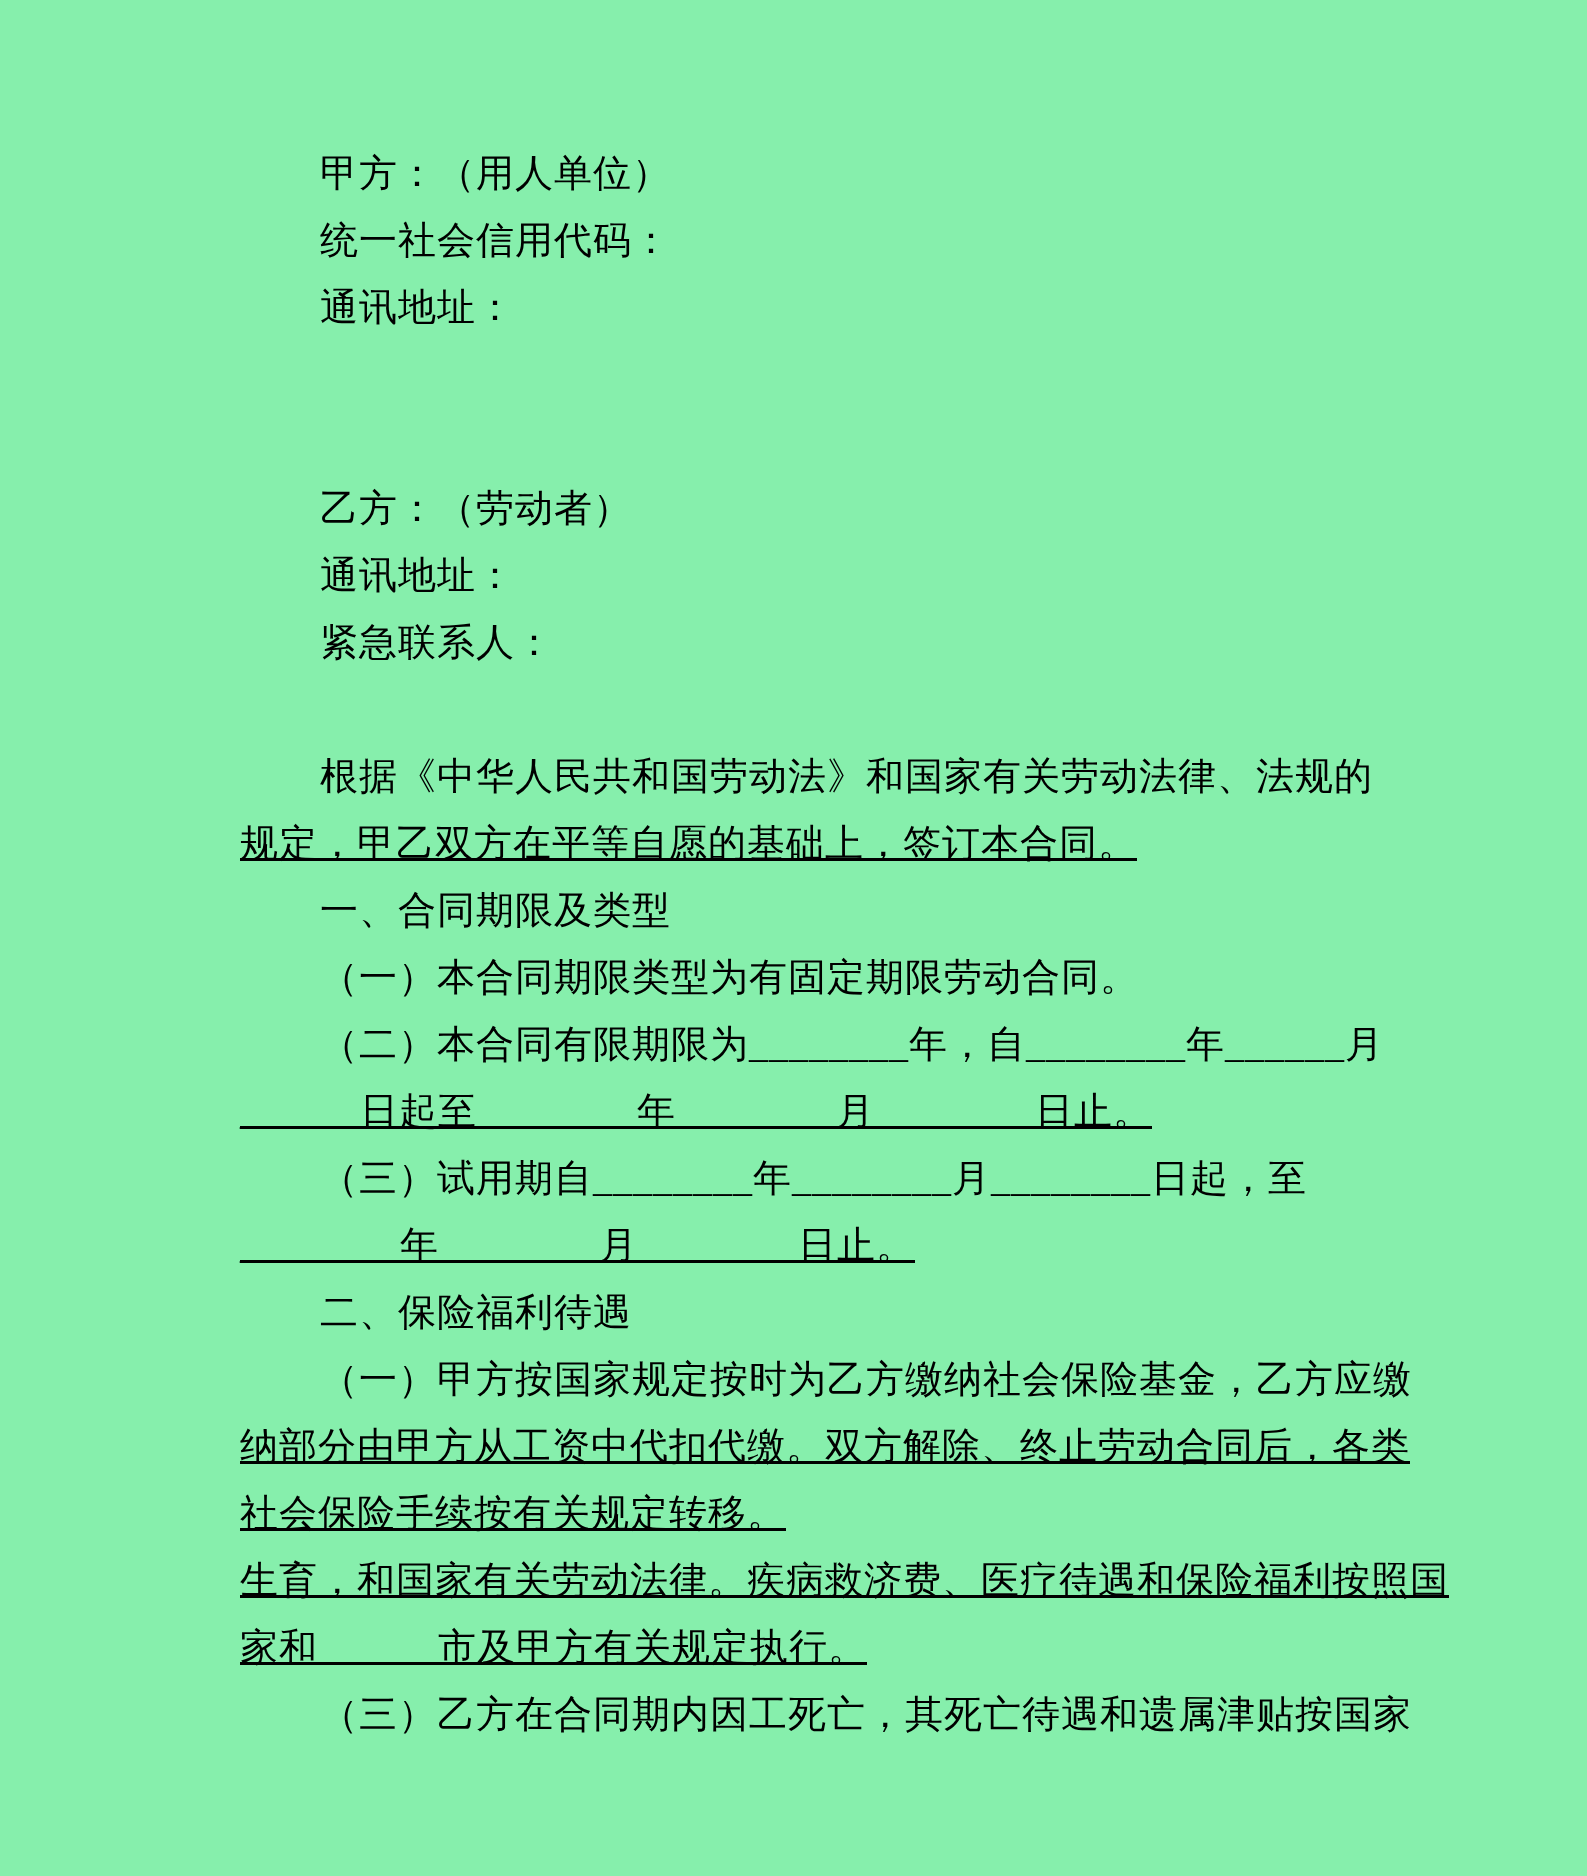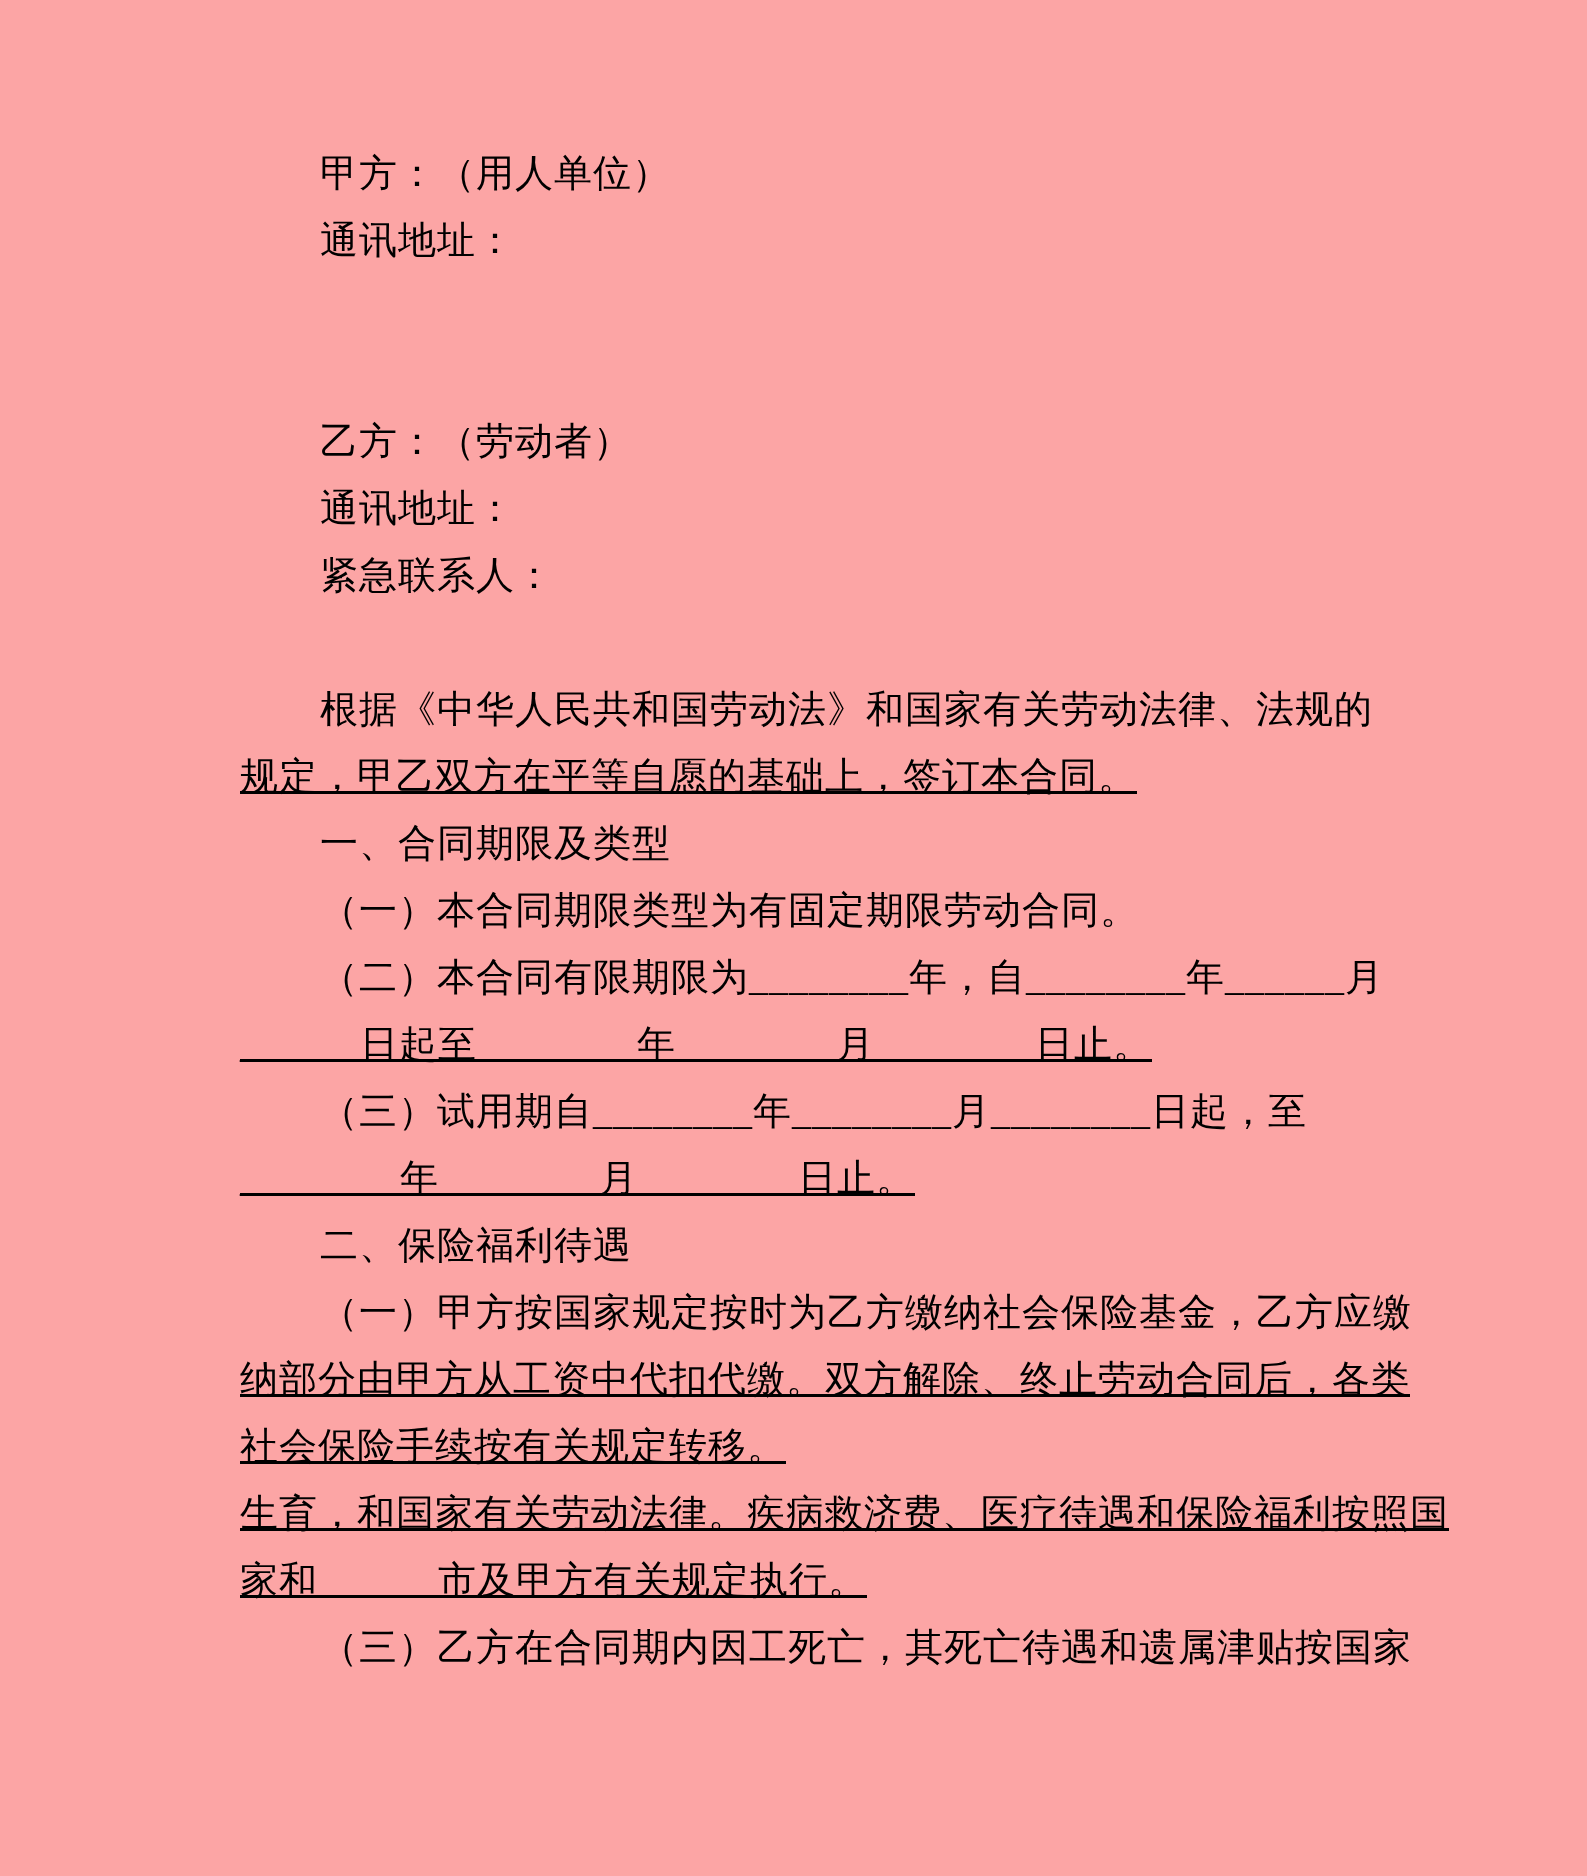--- a/index.html
+++ b/index.html
@@ -10,21 +10,21 @@
     width: 1587px;
     height: 1876px;
     background: #ffffff;
     overflow: hidden;
   }
   .page {
     box-sizing: border-box;
     width: 1587px;
     height: 1876px;
     padding: 140px 232px 0 240px;
-    background: #fca5a5;
+    background: #86efac;
     color: #000000;
     font-family: "Liberation Serif", "DejaVu Serif", serif;
   }
   .doc-body {
     width: 100%;
   }
   .line {
     height: 67px;
     line-height: 67px;
     font-size: 38px;
@@ -46,20 +46,21 @@
   .line.blank {
     
   }
 </style>
 </head>
 <body>
 
 <div class="page">
   <div class="doc-body" id="doc-lines">
       <div class="line indent">甲方：（用人单位）</div>
+      <div class="line indent">统一社会信用代码：</div>
       <div class="line indent">通讯地址：</div>
       <div class="line blank"></div>
       <div class="line blank"></div>
       <div class="line indent">乙方：（劳动者）</div>
       <div class="line indent">通讯地址：</div>
       <div class="line indent">紧急联系人：</div>
       <div class="line blank"></div>
       <div class="line indent">根据《中华人民共和国劳动法》和国家有关劳动法律、法规的</div>
       <div class="line flush">规定，甲乙双方在平等自愿的基础上，签订本合同。</div>
       <div class="line heading">一、合同期限及类型</div>

